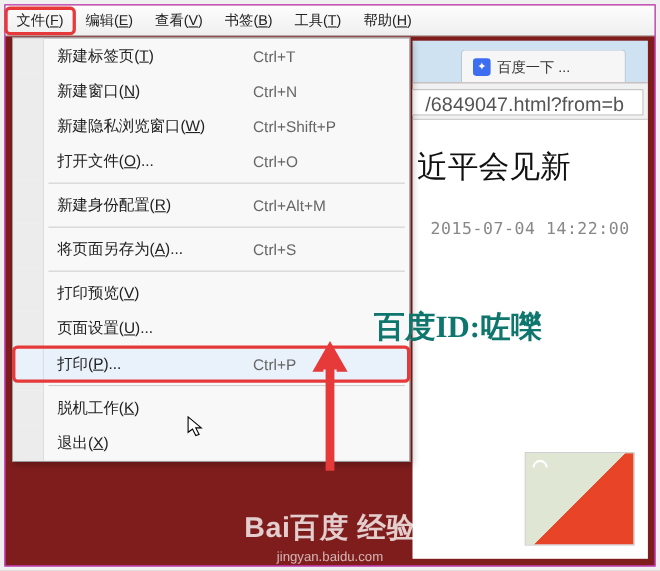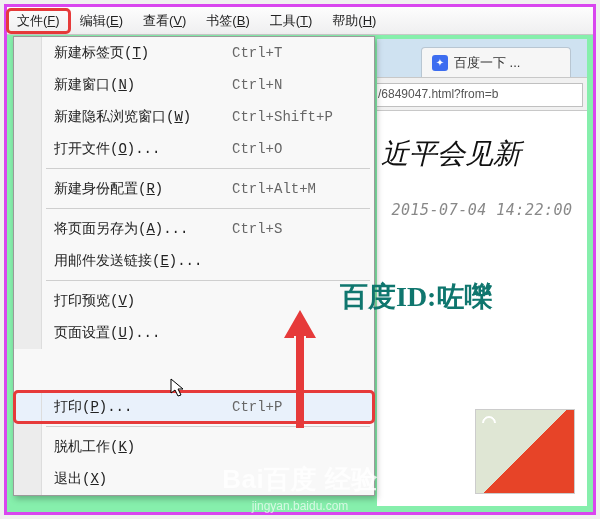--- a/index.html
+++ b/index.html
@@ -1,47 +1,47 @@
 <!DOCTYPE html>
 <html><head>
 <meta charset="utf-8">
 <style>
   * { margin: 0; padding: 0; box-sizing: border-box; }
   body { width: 600px; height: 519px; font-family: "Microsoft YaHei", SimSun, Arial, sans-serif; background: #f0f0f0; overflow: hidden; position: relative; }
-  .window { position: absolute; inset: 4px; background: #86efac; border: 3px solid #d946ef; }
+  .window { position: absolute; inset: 4px; background: #7f1d1d; border: 1px solid #d946ef; }
 
   .menubar { display: flex; align-items: center; height: 28px; background: linear-gradient(#fdfdfd,#efeff0); border-bottom: 1px solid #c8c8c8; font-size: 13px; color: #222; }
   .menubar .mitem { padding: 3px 10px; cursor: pointer; }
   .menubar .mitem u { text-decoration: underline; }
   .menubar .mitem.hl { outline: 3px solid #e63a3a; outline-offset: -2px; border-radius: 4px; }
 
   .dropdown { position: absolute; left: 6px; top: 29px; width: 362px; background: #f8f8f8; border: 1px solid #9a9a9a; box-shadow: 2px 3px 6px rgba(0,0,0,.25); z-index: 10; }
-  .dropdown .row { display: flex; align-items: center; font-size: 14px; color: #222; height: 32px; font-family: Liberation Mono, monospace; }
+  .dropdown .row { display: flex; align-items: center; font-size: 14px; color: #222; height: 32px; }
   .dropdown .gutter { width: 28px; height: 100%; background: #ececec; border-right: 1px solid #ddd; }
   .dropdown .label { padding-left: 12px; flex: 0 0 190px; white-space: nowrap; }
   .dropdown .label u { text-decoration: underline; }
   .dropdown .sc { flex: 1; text-align: left; color: #666; }
   .dropdown .row.hover { background: #e9f1fb; }
   .dropdown .row.hover .gutter { background: #e9f1fb; }
-  .dropdown .row.hl { outline: 3px solid #e63a3a; outline-offset: -2px; border-radius: 4px; margin-top: 42px; }
+  .dropdown .row.hl { outline: 3px solid #e63a3a; outline-offset: -2px; border-radius: 4px; }
   .dropdown .sep { display: flex; height: 8px; }
   .dropdown .sep .gutter { width: 28px; background: #ececec; border-right: 1px solid #ddd; }
   .dropdown .sep .line { flex: 1; height: 1px; background: #cfcfcf; margin: 3px 4px 0 4px; }
 
   .cursor { position: absolute; width: 16px; height: 20px; z-index: 20; }
   .cursor svg { width: 16px; height: 20px; }
 
   .tabstrip { position: absolute; left: 370px; top: 32px; right: 6px; height: 38px; background: #cfe2f1; overflow: hidden; display: flex; align-items: flex-end; padding-left: 44px; }
   .tab { background: #f6f6f6; border: 1px solid #b8c6d2; border-bottom: none; border-radius: 4px 4px 0 0; height: 30px; display: flex; align-items: center; padding: 0 10px; font-size: 13px; color: #333; gap: 6px; min-width: 150px; }
   .tab .pawicon { width: 16px; height: 16px; background: #3d6df0; border-radius: 3px; display: flex; align-items: center; justify-content: center; font-size: 10px; color: #fff; }
 
   .urlbar { position: absolute; left: 370px; top: 70px; right: 6px; height: 34px; background: #f1f1f1; border-top: 1px solid #c8c8c8; border-bottom: 1px solid #c8c8c8; overflow: hidden; }
-  .urlbar .field { position: absolute; left: -6px; right: 4px; top: 5px; height: 24px; background: #fff; border: 1px solid #c0c0c0; font-size: 12px; color: #555; padding: 3px 6px; white-space: nowrap; }
+  .urlbar .field { position: absolute; left: -6px; right: 4px; top: 5px; height: 24px; background: #fff; border: 1px solid #c0c0c0; font-size: 18px; color: #555; padding: 3px 6px; white-space: nowrap; text-align: center; }
 
-  .page { position: absolute; left: 370px; top: 104px; right: 6px; bottom: 6px; background: #fff; overflow: hidden; font-style: italic; }
+  .page { position: absolute; left: 370px; top: 104px; right: 6px; bottom: 6px; background: #fff; overflow: hidden; }
   .page .headline { font-size: 28px; color: #111; padding: 24px 4px 0 4px; white-space: nowrap; }
   .page .dateline { font-size: 15px; color: #888; padding: 28px 4px 0 4px; font-family: Consolas, monospace; letter-spacing: 0.5px; white-space: nowrap; text-align: center; }
 
   .anno-text { position: absolute; left: 340px; top: 278px; font-size: 28px; font-weight: 700; color: #0f766e; white-space: nowrap; z-index: 30; font-family: Liberation Serif, serif; }
   .anno-arrow { position: absolute; width: 40px; height: 130px; z-index: 30; }
   .anno-arrow path { stroke: #e63a3a; stroke-width: 8; fill: none; }
   .anno-arrow polygon { fill: #e63a3a; }
 
   .flagimg { position: absolute; right: 12px; bottom: 12px; width: 100px; height: 85px; background: linear-gradient(135deg,#dfe6d4 0 50%, #e74428 50% 100%); border: 1px solid #ccc; }
   .flagimg::after { content:""; position:absolute; left:6px; top:6px; width:10px; height:10px; border:2px solid #fff; border-radius:50%; border-right-color:transparent; border-bottom-color:transparent; transform: rotate(45deg); }
@@ -96,25 +96,20 @@
         <div class="sc">Ctrl+Alt+M</div>
       </div>
       <div class="sep">
         <div class="gutter"></div>
         <div class="line"></div>
       </div>
       <div class="row">
         <div class="gutter"></div>
         <div class="label">将页面另存为(<u>A</u>)...</div>
         <div class="sc">Ctrl+S</div>
-      </div>
-      <div class="row">
-        <div class="gutter"></div>
-        <div class="label">用邮件发送链接(<u>E</u>)...</div>
-        <div class="sc"></div>
       </div>
       <div class="sep">
         <div class="gutter"></div>
         <div class="line"></div>
       </div>
       <div class="row">
         <div class="gutter"></div>
         <div class="label">打印预览(<u>V</u>)</div>
         <div class="sc"></div>
       </div>

